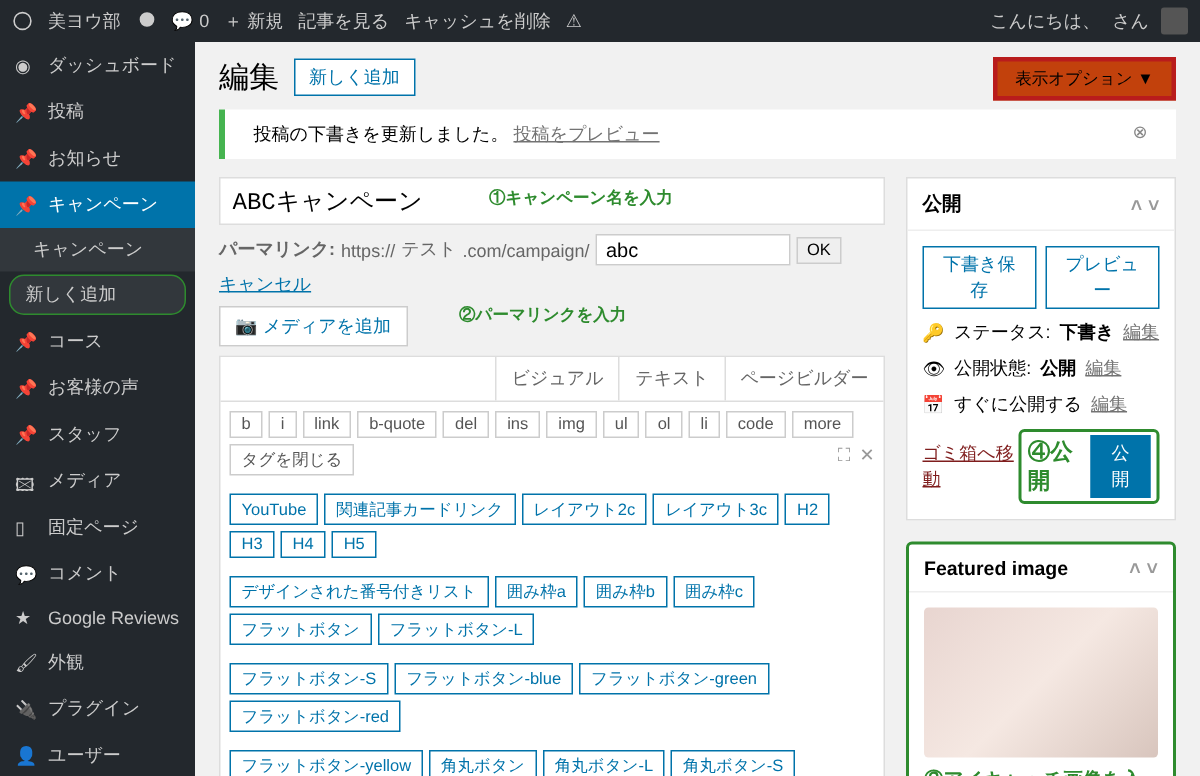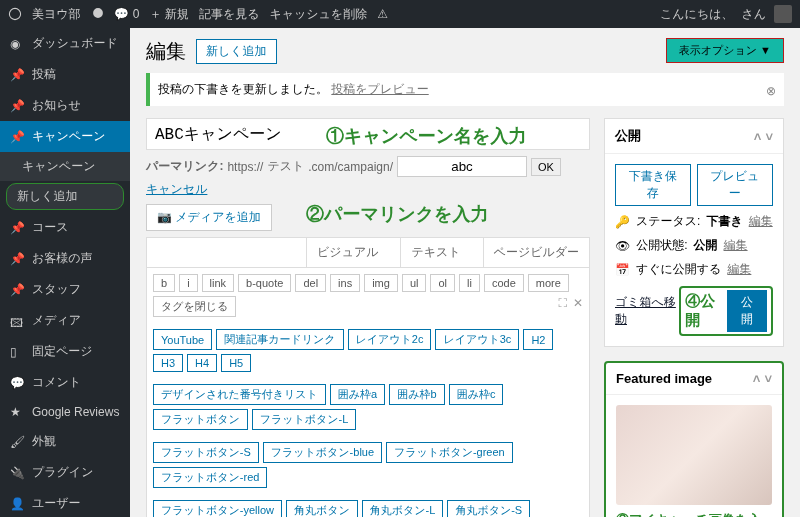--- a/index.html
+++ b/index.html
@@ -12,48 +12,48 @@
 .sidebar .item { padding: 7px 10px; display: flex; align-items: center; gap: 8px; cursor: pointer; font-size: 12px; }
 .sidebar .item.current { background: #0073aa; color: #fff; }
 .sidebar .sub { background: #32373c; padding: 6px 10px 6px 22px; font-size: 12px; }
 .sidebar .sub.hl { border: 1px solid #2e8b2e; border-radius: 10px; margin: 2px 6px; padding: 4px 10px; }
 .icon { width: 14px; height: 14px; display: inline-flex; }
 .main { flex: 1; padding: 10px 16px; overflow-y: auto; background: #f1f1f1; }
 .hrow { display: flex; align-items: center; gap: 10px; margin-bottom: 8px; }
 h1 { font-size: 20px; font-weight: normal; }
 .btn { border: 1px solid #0073aa; background: #fff; color: #0073aa; padding: 3px 9px; font-size: 12px; cursor: pointer; }
 .btn.primary { background: #0073aa; color: #fff; }
-.screen-opts { float: right; border: 1px solid #b91c1c; background: #14b8a6; padding: 4px 12px; font-size: 11px; }
-.notice { border-left: 4px solid #46b450; background: #fff; padding: 8px 8px; margin-bottom: 12px; display: flex; align-items: flex-end; }
+.screen-opts { float: right; border: 3px solid #b91c1c; background: #c2410c; padding: 4px 12px; font-size: 11px; }
+.notice { border-left: 4px solid #46b450; background: #fff; padding: 8px 19px; margin-bottom: 12px; display: flex; align-items: flex-start; }
 .notice .dismiss { margin-left: auto; cursor: pointer; color: #888; }
 .cols { display: flex; gap: 14px; }
 .col-main { flex: 1; }
 .col-side { width: 180px; }
 .title-input { width: 100%; font-size: 16px; padding: 6px 8px; border: 1px solid #ddd; font-family: Liberation Mono, monospace; }
 .title-wrap { position: relative; }
-.annotate { position: absolute; color: #2e8b2e; font-weight: bold; font-size: 18px; }
+.annotate { position: absolute; color: #2e8b2e; font-weight: bold; font-size: 11px; }
 .permalink { font-size: 12px; color: #666; margin: 6px 0; display: flex; align-items: center; gap: 4px; flex-wrap: wrap; }
-.permalink input { border: 1px solid #ccc; padding: 2px 6px; width: 130px; text-align: center; }
+.permalink input { border: 1px solid #ccc; padding: 2px 6px; width: 130px; }
 .permalink .ok { border: 1px solid #ccc; padding: 2px 6px; font-size: 11px; }
 .permalink .cancel { color: #0073aa; text-decoration: underline; }
 .media-btn { border: 1px solid #ccc; background: #fff; padding: 4px 10px; color: #0073aa; font-size: 12px; }
 .editor { border: 1px solid #ddd; background: #fff; margin-top: 6px; }
-.tabs { display: flex; justify-content: flex-end; gap: 12px; border-bottom: 1px solid #ddd; }
+.tabs { display: flex; justify-content: flex-end; gap: 0; border-bottom: 1px solid #ddd; }
 .tabs .tab { padding: 6px 10px; border-left: 1px solid #ddd; font-size: 12px; color: #666; cursor: pointer; }
 .tb-rows { padding: 6px; display: flex; flex-wrap: wrap; gap: 4px; }
 .q { border: 1px solid #0073aa; color: #0073aa; padding: 2px 7px; font-size: 11px; background: #fff; cursor: pointer; }
 .q.plain { border-color: #ccc; color: #555; }
 .tb-tools { margin-left: auto; display: flex; gap: 6px; color: #999; }
 .box { background: #fff; border: 1px solid #ddd; margin-bottom: 14px; }
 .box-h { padding: 8px 10px; border-bottom: 1px solid #eee; font-weight: bold; font-size: 13px; display: flex; align-items: center; }
 .box-h .t { margin-left: auto; display: flex; gap: 4px; color: #999; }
 .box-b { padding: 10px; font-size: 12px; }
 .box-b .row { margin-bottom: 7px; display: flex; align-items: center; gap: 6px; }
 .link { color: #737373; text-decoration: underline; cursor: pointer; }
-.trash { color: #0f172a; text-decoration: underline; }
+.trash { color: #7f1d1d; text-decoration: underline; }
 .pub-actions { display: flex; justify-content: space-between; align-items: center; margin-top: 8px; }
 .feat-box { border: 2px solid #2e8b2e; border-radius: 4px; }
 .feat-img { width: 100%; height: 100px; background: linear-gradient(135deg, #e8d5d0, #f5e8e2, #d8c5bd); border-radius: 3px; }
 .anno-pub { position: absolute; color: #2e8b2e; font-weight: bold; font-size: 15px; }
 svg { width: 14px; height: 14px; fill: currentColor; }
 </style>
 </head>
 <body>
 
 <div class="toolbar">

